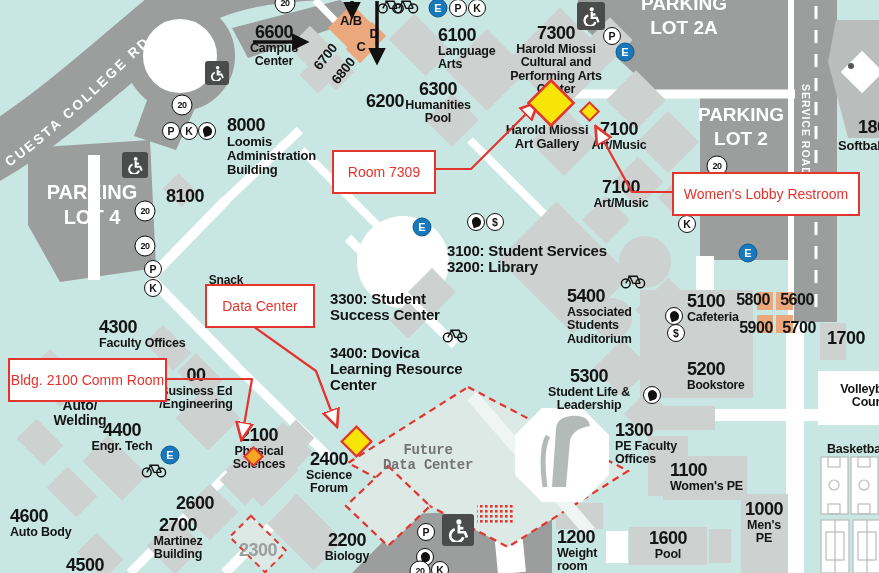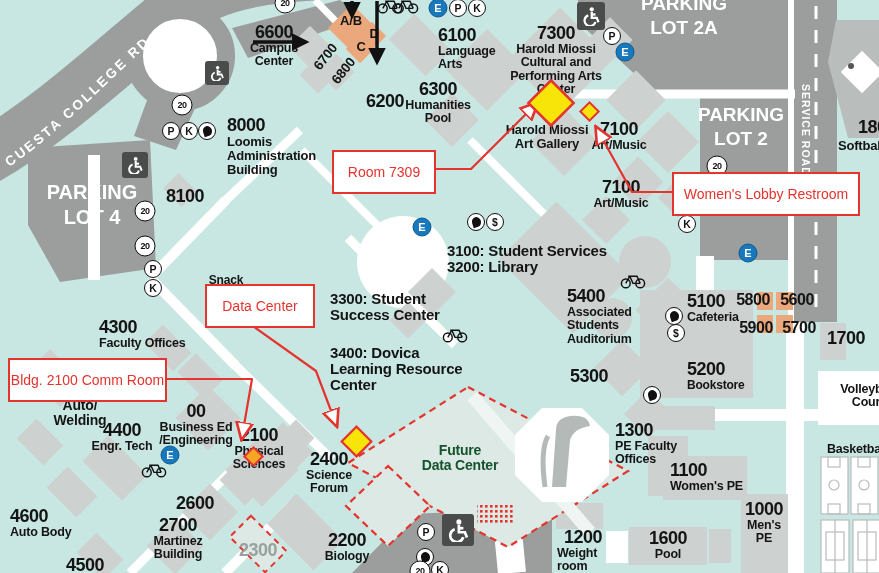--- a/index.html
+++ b/index.html
@@ -295,21 +295,21 @@
         <span class="num" style="font-size: 18px;">2400</span>
         <span class="txt" style="font-size: 12.5px;">Science
 Forum</span>
       </div>
       <div class="lbl" style="left: 259px; top: 426px;">
         <span class="num" style="font-size: 18px;">2100</span>
         <span class="txt" style="font-size: 12.5px;">Physical
 Sciences</span>
       </div>
       <div class="lbl" style="left: 196px; top: 366px;">
-        <span class="num" style="font-size: 18px; margin-top: 36px;">00</span>
+        <span class="num" style="font-size: 18px;">00</span>
         <span class="txt" style="font-size: 12.5px;">Business Ed
 /Engineering</span>
       </div>
       <div class="lbl left" style="left: 447px; top: 243px;">
         <span class="txt" style="font-size: 15px;">3100: Student Services
 3200: Library</span>
       </div>
       <div class="lbl left" style="left: 330px; top: 291px;">
         <span class="txt" style="font-size: 15px;">3300: Student
 Success Center</span>
@@ -320,20 +320,22 @@
 Center</span>
       </div>
       <div class="lbl left" style="left: 567px; top: 287px;">
         <span class="num" style="font-size: 18px;">5400</span>
         <span class="txt" style="font-size: 12.5px;">Associated
 Students
 Auditorium</span>
       </div>
       <div class="lbl" style="left: 589px; top: 367px;">
         <span class="num" style="font-size: 18px;">5300</span>
+        <span class="txt" style="font-size: 12.5px;">Student Life &amp;
+Leadership</span>
       </div>
       <div class="lbl left" style="left: 687px; top: 292px;">
         <span class="num" style="font-size: 18px;">5100</span>
         <span class="txt" style="font-size: 12.5px;">Cafeteria</span>
       </div>
       <div class="lbl left" style="left: 687px; top: 360px;">
         <span class="num" style="font-size: 18px;">5200</span>
         <span class="txt" style="font-size: 12px;">Bookstore</span>
       </div>
       <div class="lbl" style="left: 753px; top: 292px;">
@@ -361,34 +363,34 @@
       <div class="lbl left" style="left: 615px; top: 421px;">
         <span class="num" style="font-size: 18px;">1300</span>
         <span class="txt" style="font-size: 12.5px;">PE Faculty
 Offices</span>
       </div>
       <div class="lbl left" style="left: 670px; top: 461px;">
         <span class="num" style="font-size: 18px;">1100</span>
         <span class="txt" style="font-size: 12.5px;">Women's PE</span>
       </div>
       <div class="lbl left" style="left: 557px; top: 528px;">
-        <span class="num" style="font-size: 18px; margin-left: 7px;">1200</span>
+        <span class="num" style="font-size: 18px;">1200</span>
         <span class="txt" style="font-size: 12.5px;">Weight
 room</span>
       </div>
       <div class="lbl" style="left: 668px; top: 529px;">
         <span class="num" style="font-size: 18px;">1600</span>
         <span class="txt" style="font-size: 12.5px;">Pool</span>
       </div>
       <div class="lbl" style="left: 764px; top: 500px;">
         <span class="num" style="font-size: 18px;">1000</span>
         <span class="txt" style="font-size: 12.5px;">Men's
 PE</span>
       </div>
-      <div class="lbl" style="left: 460px; top: 443px; color: #14532d;">
+      <div class="lbl" style="left: 428px; top: 443px; color: #737373; font-family: Liberation Mono, monospace;">
         <span class="txt" style="font-size: 14px;">Future
 Data Center</span>
       </div>
       <div class="lbl left" style="left: 858px; top: 118px;">
         <span class="num" style="font-size: 18px;">1800</span>
       </div>
       <div class="lbl left" style="left: 838px; top: 139px;">
         <span class="txt" style="font-size: 13px;">Softball</span>
       </div>
     </div>

